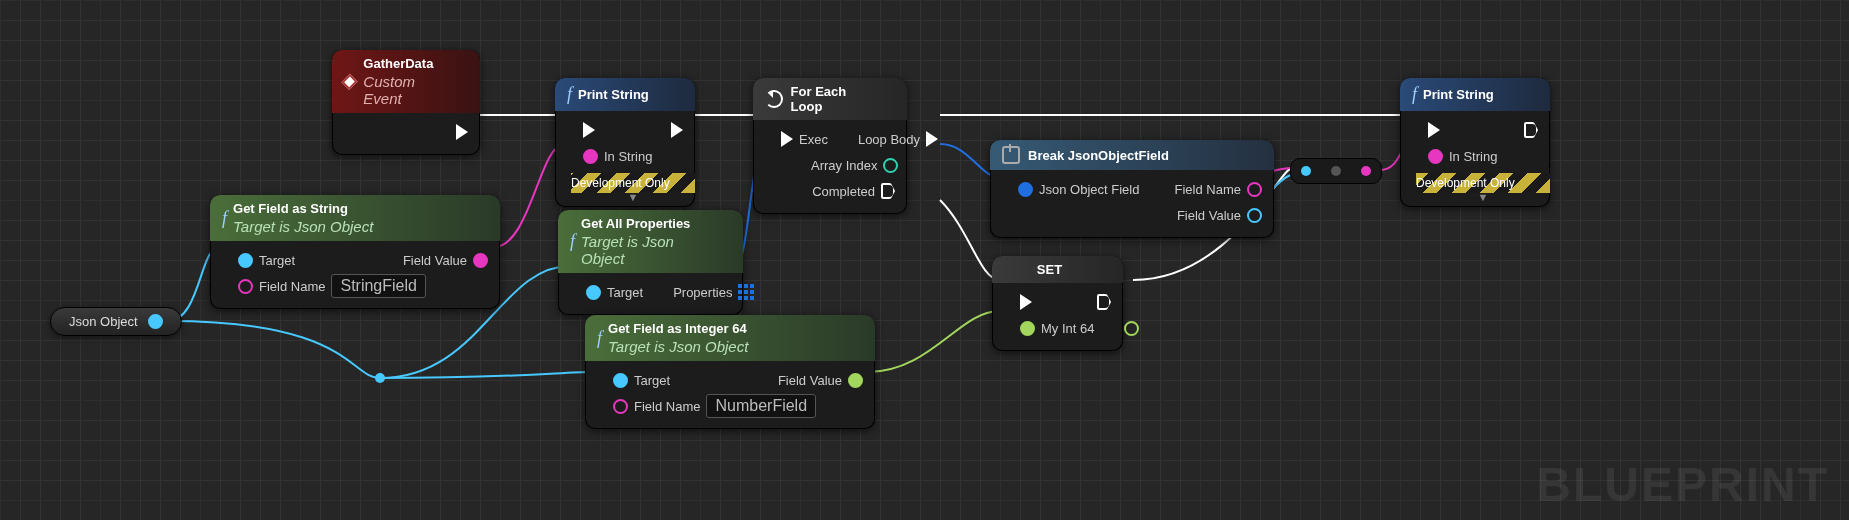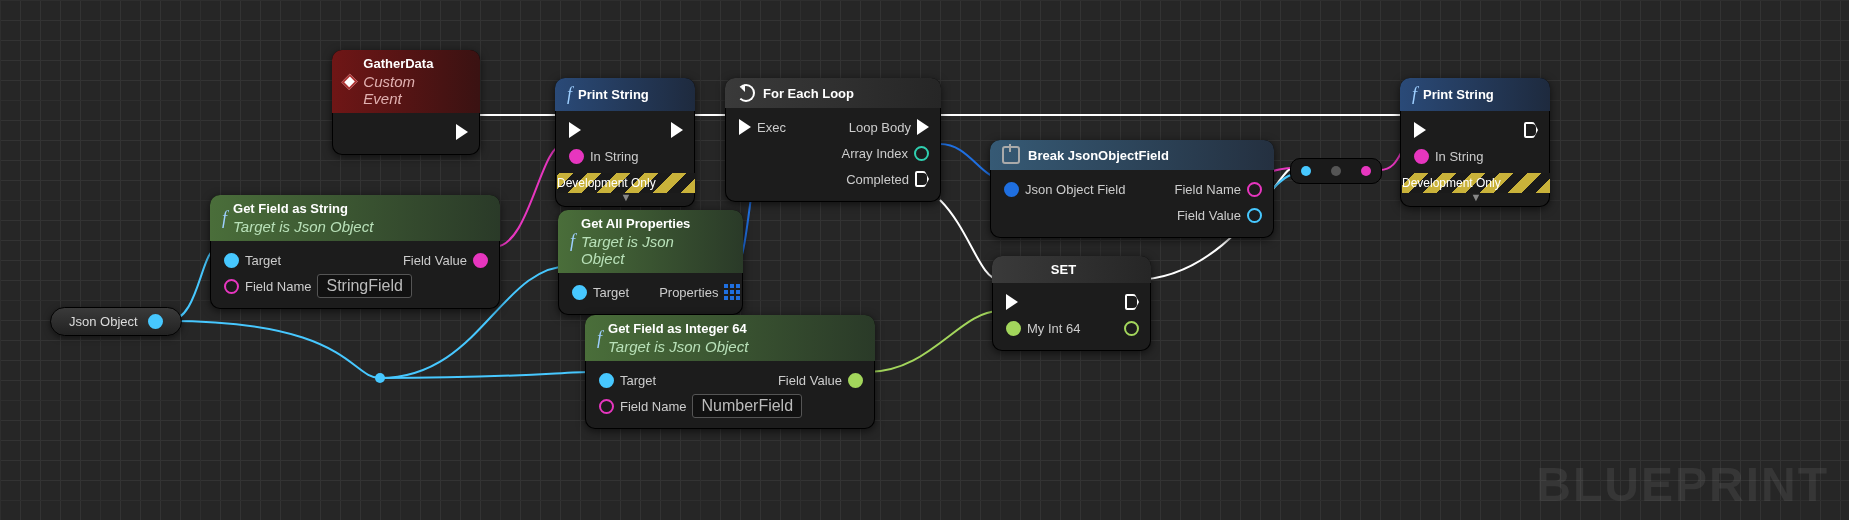--- a/index.html
+++ b/index.html
@@ -7,21 +7,21 @@
 svg.wires{position:absolute;top:0;left:0;width:1849px;height:520px;pointer-events:none}
 .node{position:absolute;border-radius:10px;background:#1c1c1c;box-shadow:0 2px 8px rgba(0,0,0,.6),inset 0 0 0 1px #000}
 .hdr{border-radius:10px 10px 0 0;padding:6px 28px 6px 12px;display:flex;align-items:center;gap:8px}
 .hdr .t{font-weight:bold;color:#fff}
 .hdr .s{font-style:italic;font-size:15px;color:#b8e0b8;display:block;margin-top:2px}
 .hdr.red{background:linear-gradient(90deg,#6f1616,#3a1212)}
 .hdr.blue{background:linear-gradient(90deg,#2a4a78,#1e2a3e)}
 .hdr.green{background:linear-gradient(90deg,#4a6e3a,#2a3a28)}
 .hdr.grey{background:linear-gradient(90deg,#3a3a3a,#262626)}
 .hdr.steel{background:linear-gradient(90deg,#365a75,#243040)}
-.body{padding:6px 12px 10px 14px}
+.body{padding:6px 12px 10px 28px}
 .row{display:flex;justify-content:space-between;align-items:center;min-height:26px;gap:30px}
 .l,.r{display:flex;align-items:center;gap:6px;white-space:nowrap}
 .pin{width:11px;height:11px;border-radius:50%;border:2px solid;display:inline-block}
 .pin.fill-c{background:#47c8ff;border-color:#47c8ff}
 .pin.o-c{border-color:#47c8ff}
 .pin.fill-m{background:#e736bf;border-color:#e736bf}
 .pin.o-m{border-color:#e736bf}
 .pin.fill-b{background:#1f6fe0;border-color:#1f6fe0}
 .pin.o-g{border-color:#2fd0b0}
 .pin.fill-a{background:#a3d65c;border-color:#a3d65c}
@@ -108,21 +108,21 @@
         <span class="l">
           <span class="pin fill-m"></span>
           <span>In String</span>
         </span>
       </div>
     <div class="devbar">Development Only</div>
     <div class="chev">▼</div>
   </div>
 </div>
 
-<div class="node" style="left:725px;top:78px;width:216px">
+<div class="node" style="left:753px;top:78px;width:154px">
   <div class="hdr grey">
       <span class="loop"></span>
       <span class="t">For Each Loop</span>
     </div>
   <div class="body">
     <div class="row">
         <span class="l">
           <span class="exec"></span>
           <span>Exec</span>
         </span>
@@ -253,21 +253,21 @@
             <i></i>
             <i></i>
             <i></i>
             <i></i>
           </span>
         </span>
       </div>
   </div>
 </div>
 
-<div class="node" style="left:992px;top:256px;width:159px">
+<div class="node" style="left:992px;top:256px;width:131px">
   <div class="hdr grey" style="justify-content:center">
       <span class="t">SET</span>
     </div>
   <div class="body">
     <div class="row">
         <span class="l">
           <span class="exec"></span>
         </span>
         <span class="r">
           <span class="exec o"></span>

